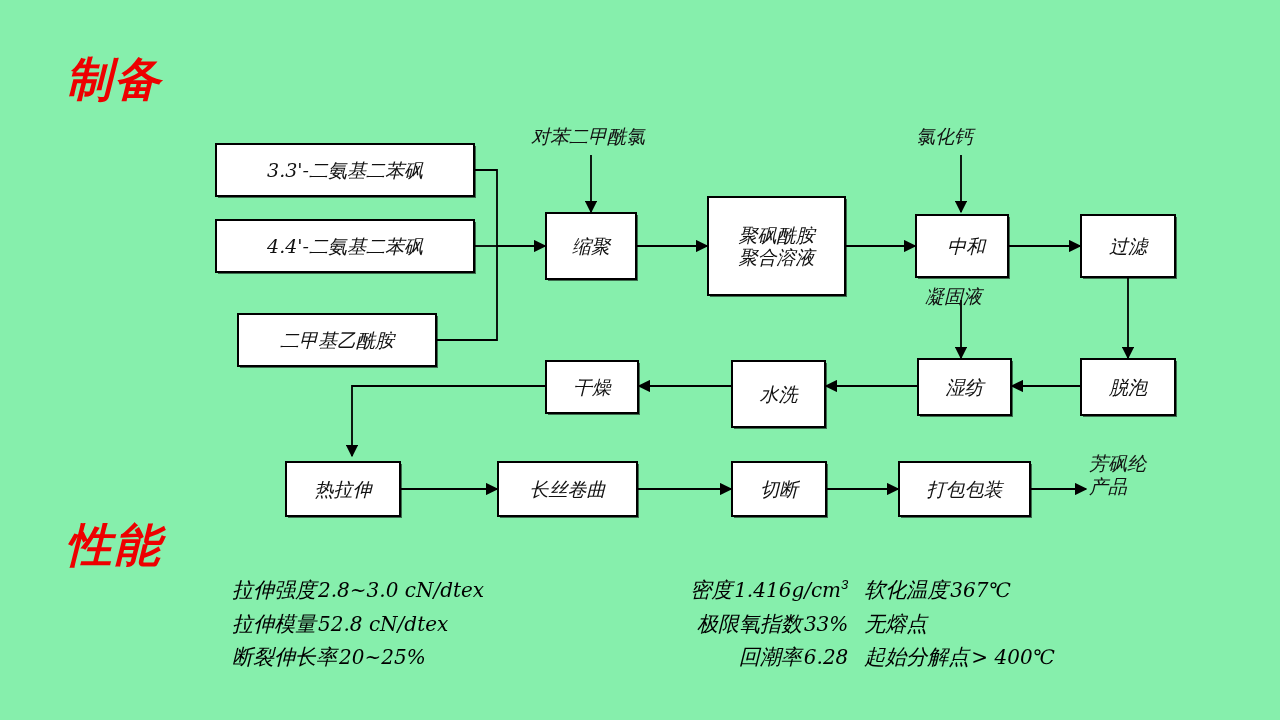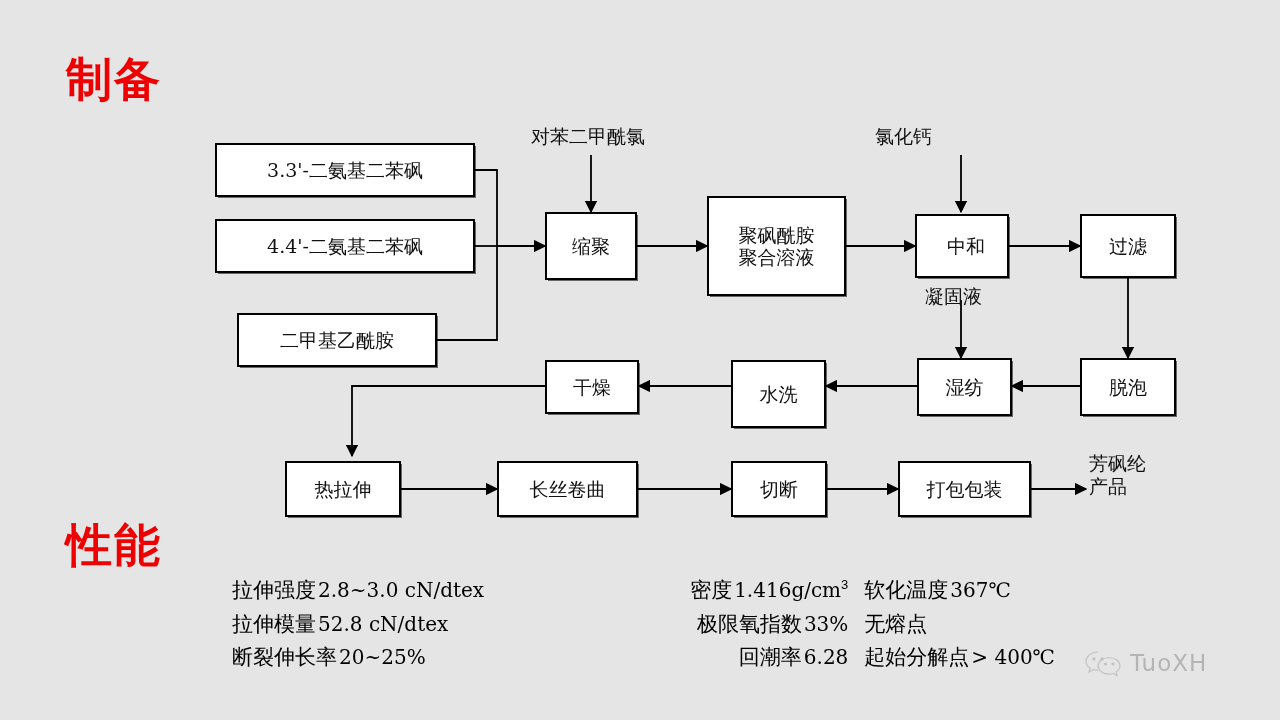--- a/index.html
+++ b/index.html
@@ -12,21 +12,22 @@
     height: 720px;
     position: relative;
     overflow: hidden;
     font-family: "Liberation Sans", "DejaVu Sans", sans-serif;
     color: #000000;
   }
 
   .slide {
     position: absolute;
     inset: 0;
-    background: #e5e5e5;
+    background: #86efac;
+    font-style: italic;
   }
 
   
   .section-title {
     position: absolute;
     color: #ee0000;
     font-family: "DejaVu Sans", "Liberation Sans", sans-serif;
     font-weight: bold;
     font-size: 46px;
     line-height: 1;
@@ -211,21 +212,21 @@
     <div class="node" style="left:285px; top:461px; width:116px; height:56px;">热拉伸</div>
 
     <div class="node" style="left:731px; top:461px; width:96px; height:56px;">切断</div>
 
     <div class="node" style="left:497px; top:461px; width:141px; height:56px;">长丝卷曲</div>
 
     <div class="node" style="left:898px; top:461px; width:133px; height:56px;">打包包装</div>
 
     <div class="flabel" style="left:531px; top:125px;">对苯二甲酰氯</div>
 
-    <div class="flabel" style="left:875px; top:125px;">氯化钙</div>
+    <div class="flabel" style="left:916px; top:125px;">氯化钙</div>
 
     <div class="flabel" style="left:925px; top:285px;">凝固液</div>
 
     <div class="flabel" style="left:1089px; top:452px; line-height:1.22;">芳砜纶
 产品</div>
 
   </div>
 
   <div class="props">
 
@@ -260,27 +261,14 @@
       <div class="prop-row">
         <span class="prop-name">无熔点</span><span class="prop-value"></span>
       </div>
       <div class="prop-row">
         <span class="prop-name">起始分解点</span><span class="prop-value">&gt; 400℃</span>
       </div>
     </div>
 
   </div>
 
-  <div class="watermark">
-    <svg width="40" height="30" viewBox="0 0 40 30">
-      <g fill="none" stroke="#9a9a9a" stroke-width="1.2">
-        <path d="M14 4 C7 4 2 8.5 2 13.5 C2 16.2 3.6 18.6 6.1 20.2 L5 24 L9.3 21.7 C10.8 22.1 12.4 22.3 14 22.3"></path>
-        <circle cx="10" cy="11" r="1.1" fill="#9a9a9a"></circle>
-        <circle cx="18" cy="11" r="1.1" fill="#9a9a9a"></circle>
-        <path d="M25 9.5 C18.9 9.5 14 13.2 14 17.8 C14 22.4 18.9 26.1 25 26.1 C26.4 26.1 27.8 25.9 29 25.5 L33 27.5 L32 24 C34.5 22.5 36 20.3 36 17.8 C36 13.2 31.1 9.5 25 9.5 Z"></path>
-        <circle cx="21.5" cy="16" r="1" fill="#9a9a9a"></circle>
-        <circle cx="29" cy="16" r="1" fill="#9a9a9a"></circle>
-      </g>
-    </svg>
-    <span class="wm-text">TuoXH</span>
-  </div>
 
 </div>
 
 </body></html>

